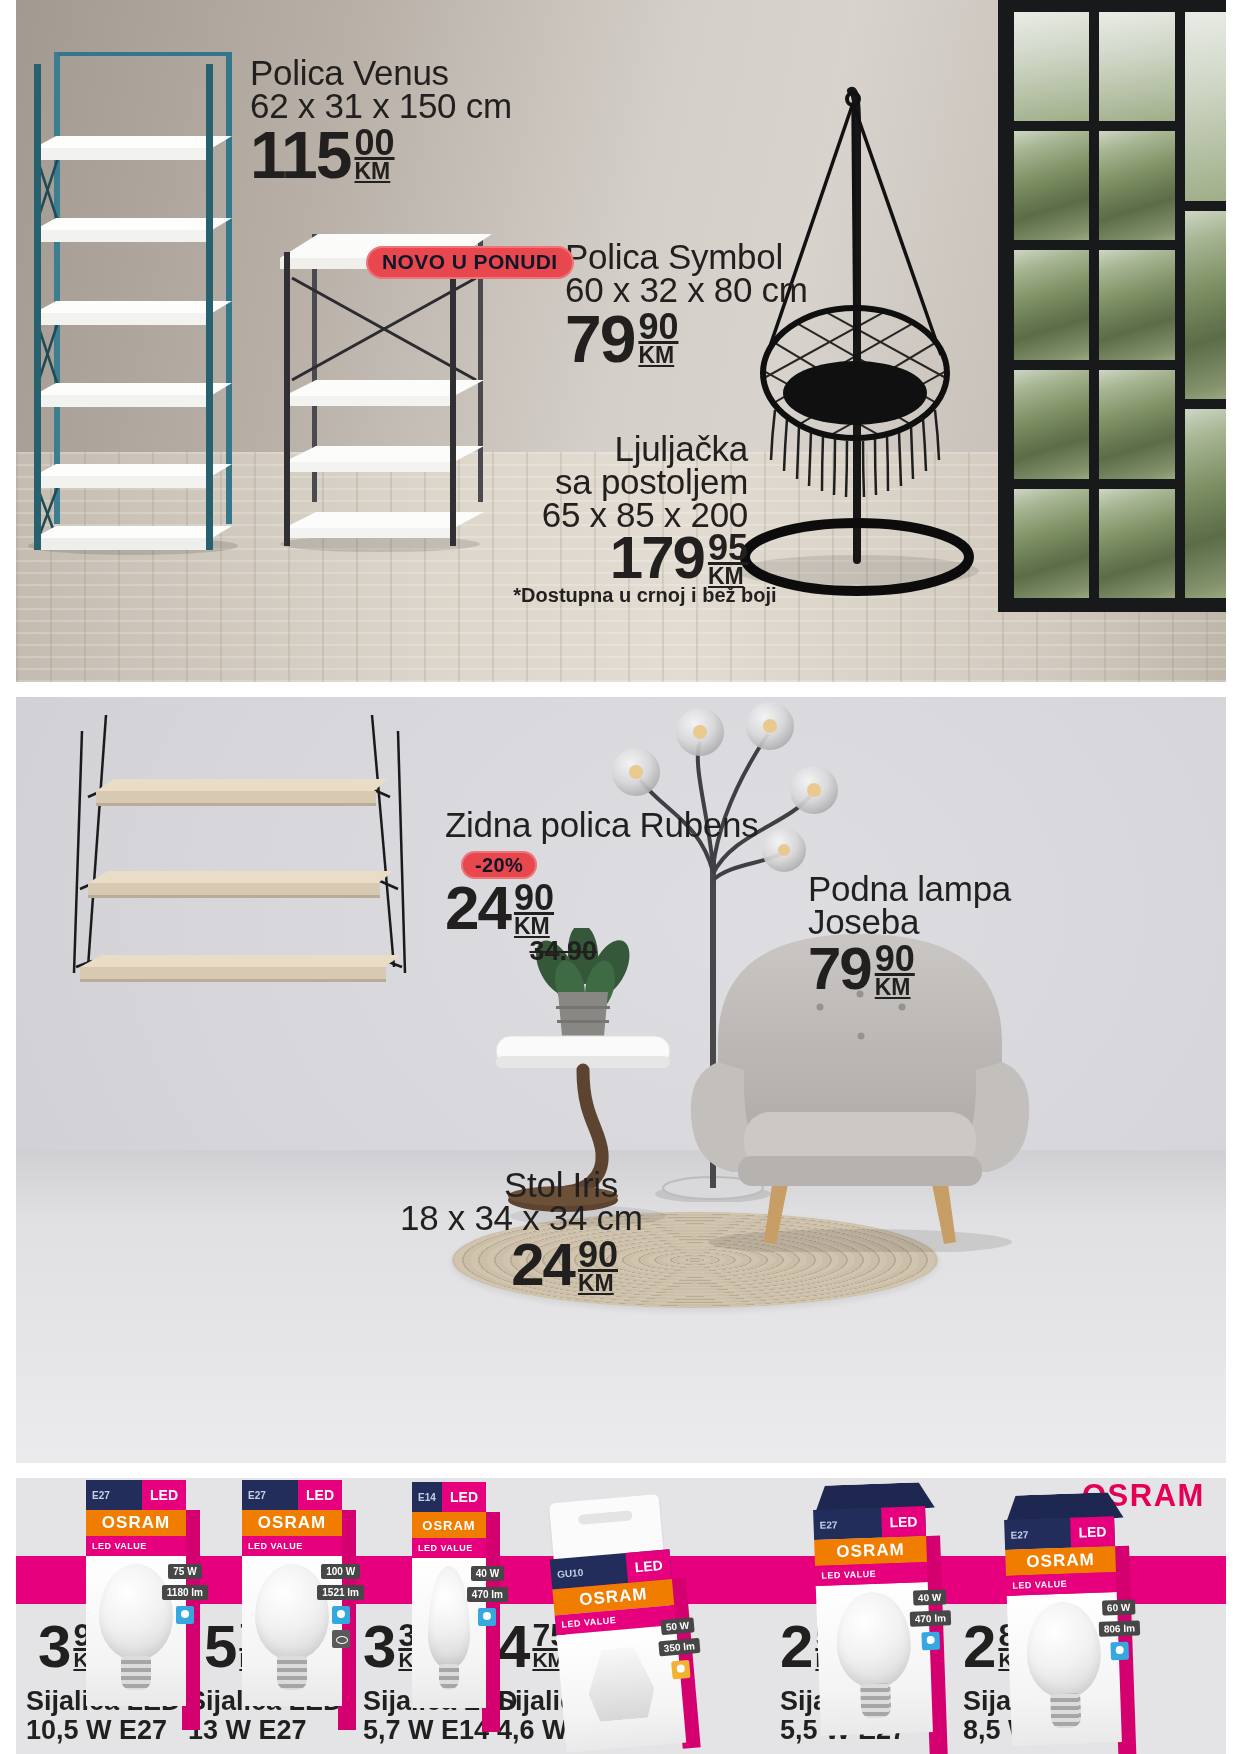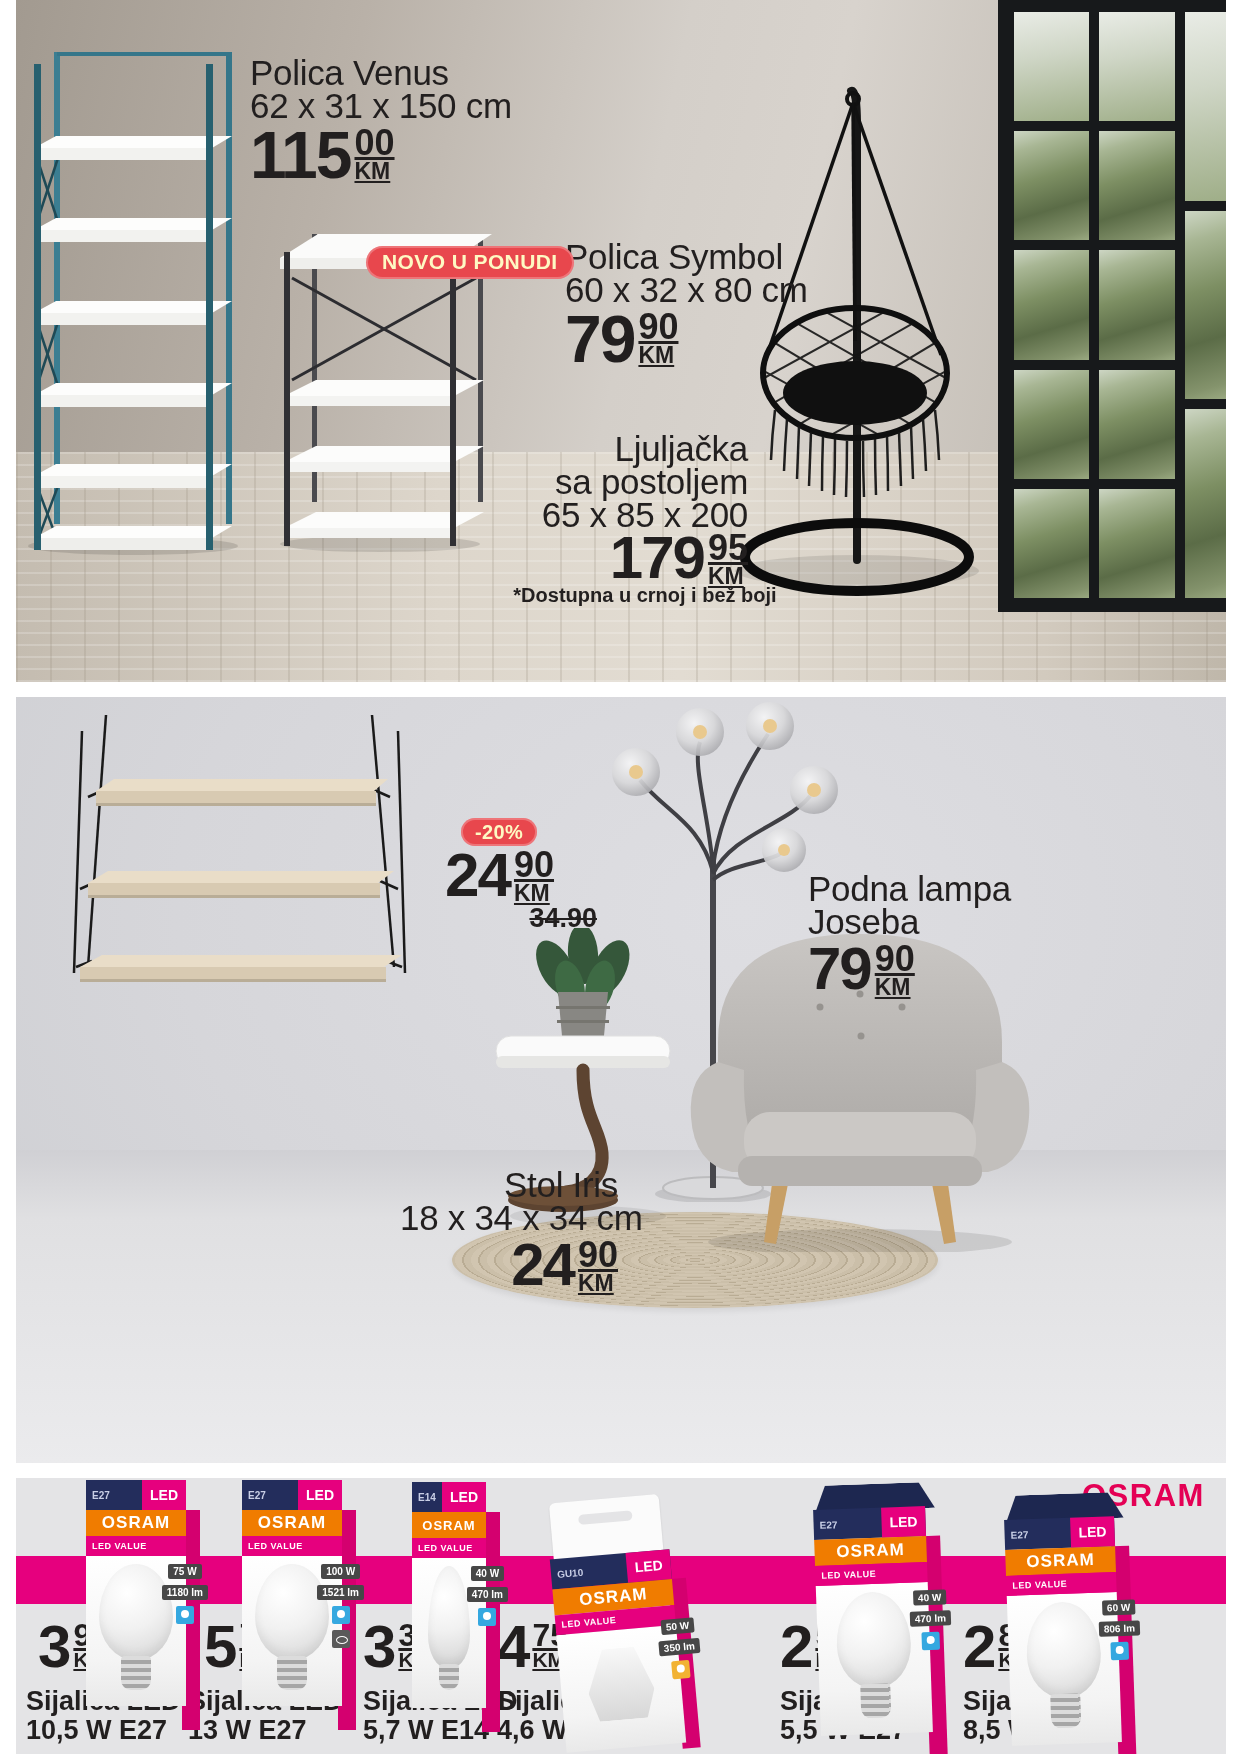--- a/index.html
+++ b/index.html
@@ -30,21 +30,21 @@
     box-shadow:0 3px 6px rgba(0,0,0,.08);}
   
   .ttl{font-size:35px;font-weight:normal;line-height:33px;letter-spacing:-.3px;white-space:nowrap;}
   .price{display:flex;align-items:flex-start;margin-top:6px;}
   .price.right{justify-content:flex-end;}
   .price-main{font-size:66px;font-weight:bold;line-height:.82;letter-spacing:-2px;}
   .price-side{display:flex;flex-direction:column;align-items:flex-start;margin-left:4px;text-decoration:underline;}
   .price-cents{font-size:36px;font-weight:bold;line-height:.85;}
   .price-km{font-size:23px;font-weight:bold;line-height:1.05;}
   .old{font-size:27px;font-weight:bold;text-decoration:line-through;text-align:right;margin-top:-2px;}
-  .pill{display:inline-block;background:#e8474d;color:#fef9c3;font-weight:bold;border-radius:17px;
+  .pill{display:inline-block;background:#e8474d;color:#0f172a;font-weight:bold;border-radius:17px;
         padding:4px 16px 5px;font-size:21px;letter-spacing:.4px;box-shadow:inset 0 0 0 2px rgba(255,255,255,.25);}
   .abs{position:absolute;}
   .footnote{font-size:20px;font-weight:bold;text-align:center;}
   
   .sec-bot{left:16px;right:14px;top:1478px;height:276px;background:#e4e4e6;}
   .pink-band{position:absolute;left:0;right:0;top:78px;height:48px;background:#e6007e;}
   .osram-logo{position:absolute;left:1066px;top:0px;font-size:31px;font-weight:bold;color:#e40055;letter-spacing:1.5px;}
   .bulb-card{position:absolute;top:0;height:276px;}
   .bprice{position:absolute;top:144px;display:flex;align-items:flex-start;}
   .bprice .price-main{font-size:60px;}
@@ -357,20 +357,21 @@
       <rect x="78" y="78" width="54" height="3" fill="#76756f"></rect>
         <rect x="79" y="92" width="52" height="3" fill="#76756f"></rect>
       <rect x="18" y="108" width="174" height="30" rx="15" fill="#fafafa" stroke="#e0e0e0"></rect>
       <rect x="18" y="128" width="174" height="12" rx="6" fill="#e6e6e4"></rect>
       <path d="M105,142 C105,190 122,200 124,225 C126,252 106,262 88,264" stroke="#5d4431" stroke-width="13" fill="none" stroke-linecap="round"></path>
       <ellipse cx="85" cy="272" rx="55" ry="12" fill="#5d4431"></ellipse>
       <ellipse cx="85" cy="268" rx="55" ry="10" fill="#6d5038"></ellipse>
     </svg>
 
     <div class="abs" style="left:429px;top:111px;">
+      <div class="ttl">Zidna polica Rubens</div>
       <div style="margin:10px 0 0 16px;"><span class="pill" style="padding:3px 14px 2px;font-size:20px;">-20%</span></div>
       <div style="width:152px;">
         <div class="price" style="margin-top:4px;">
           <span class="price-main" style="font-size:62px;">24</span>
           <span class="price-side">
             <span class="price-cents">90</span>
             <span class="price-km">KM</span>
           </span>
         </div>
         <div class="old">34.90</div>

